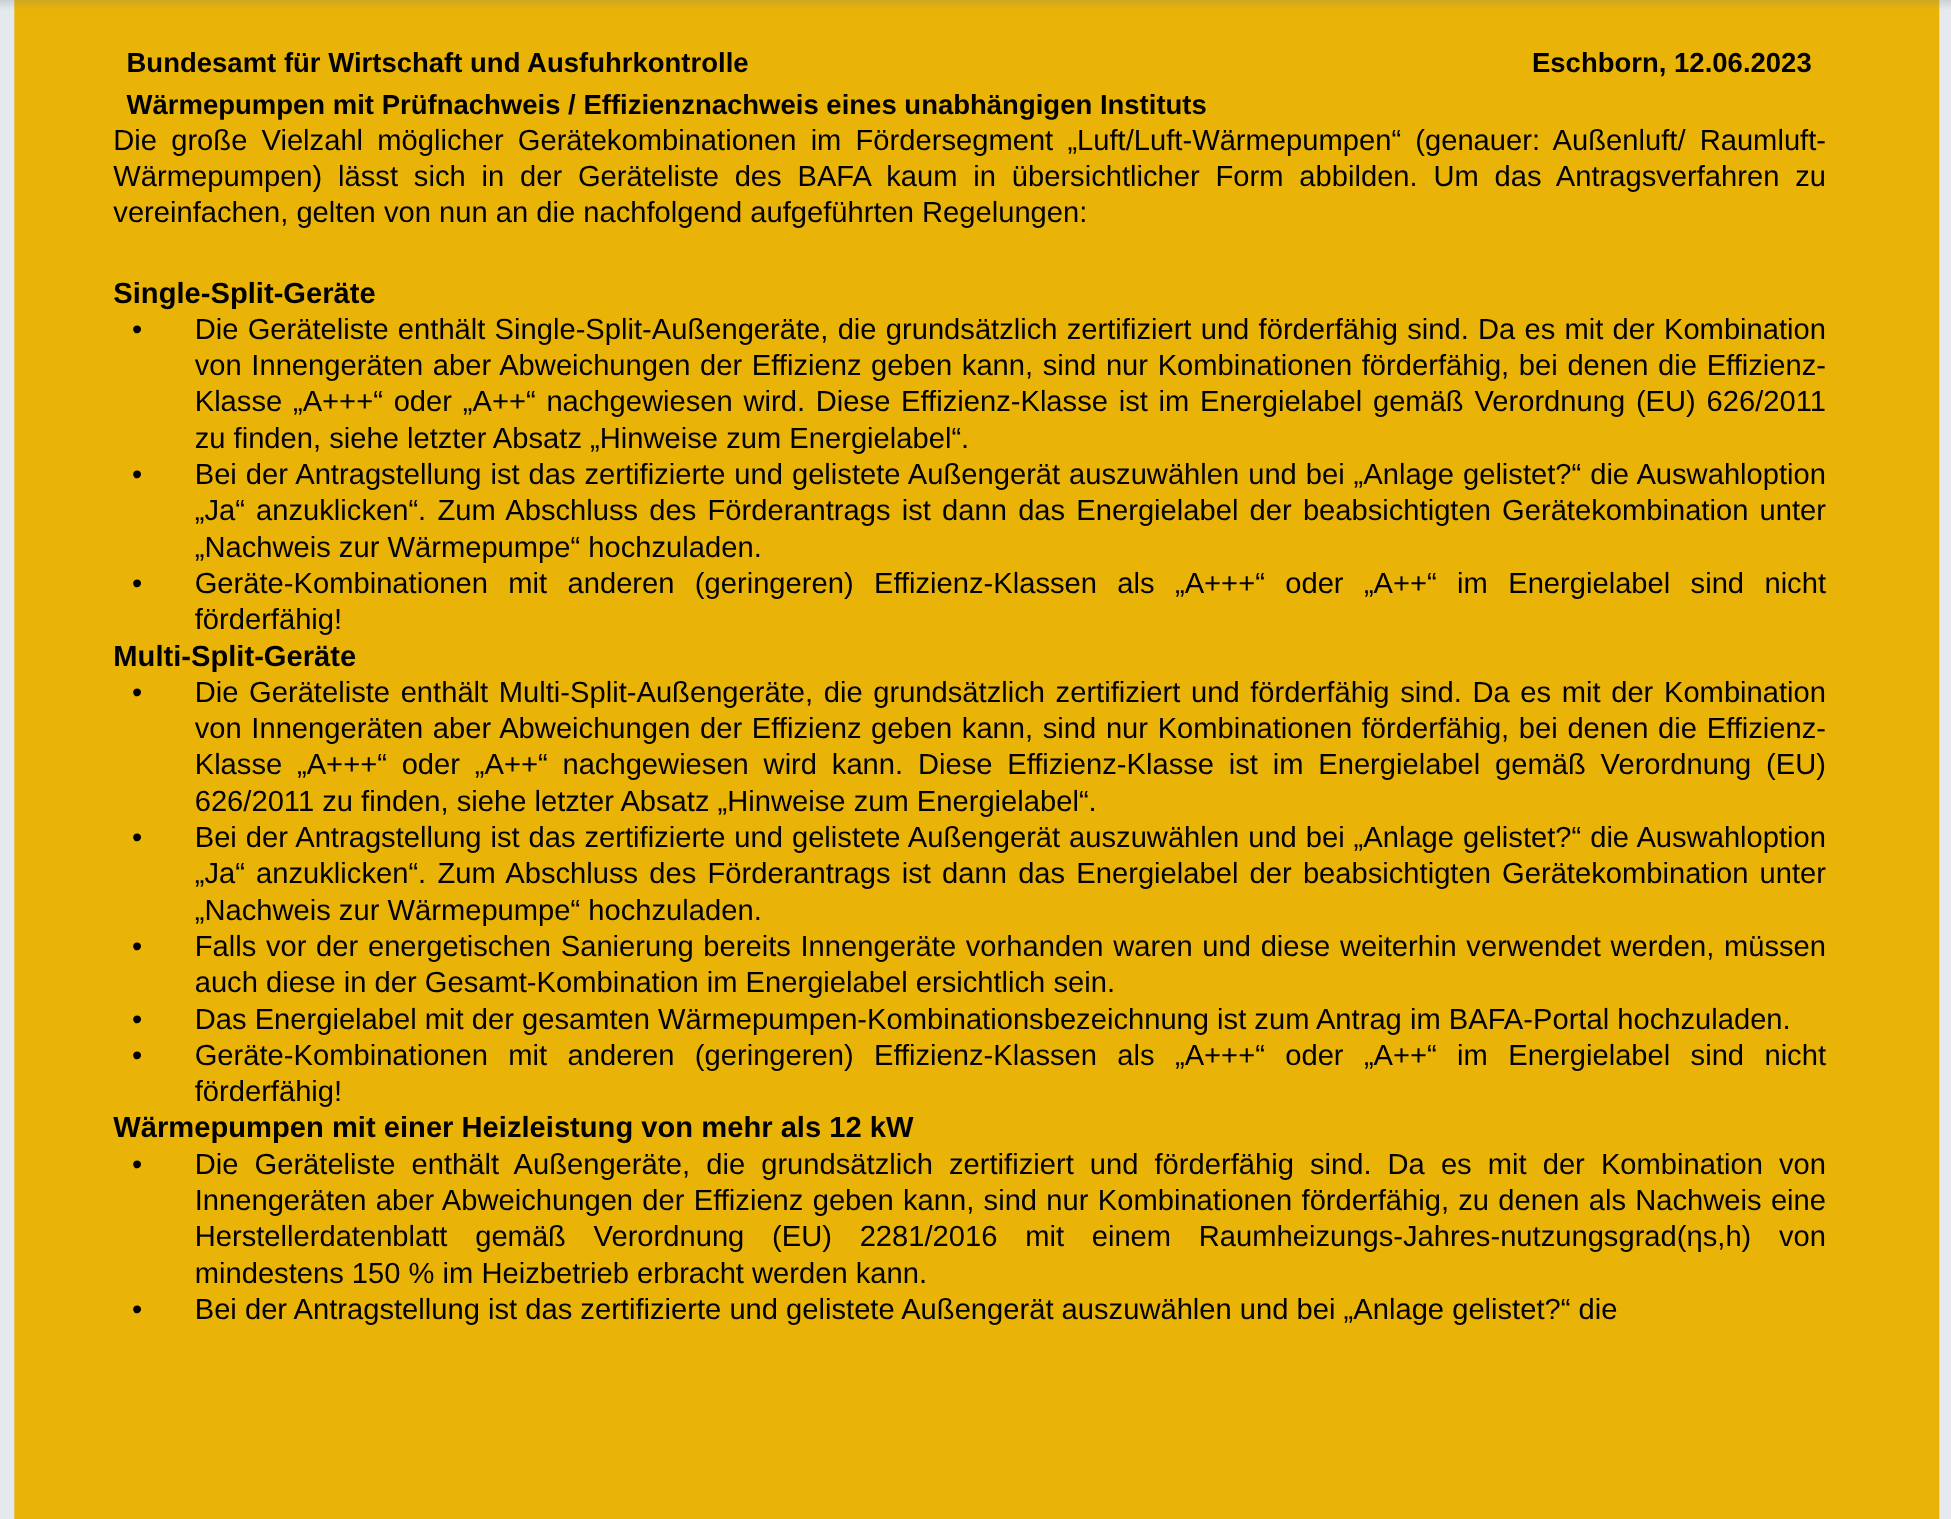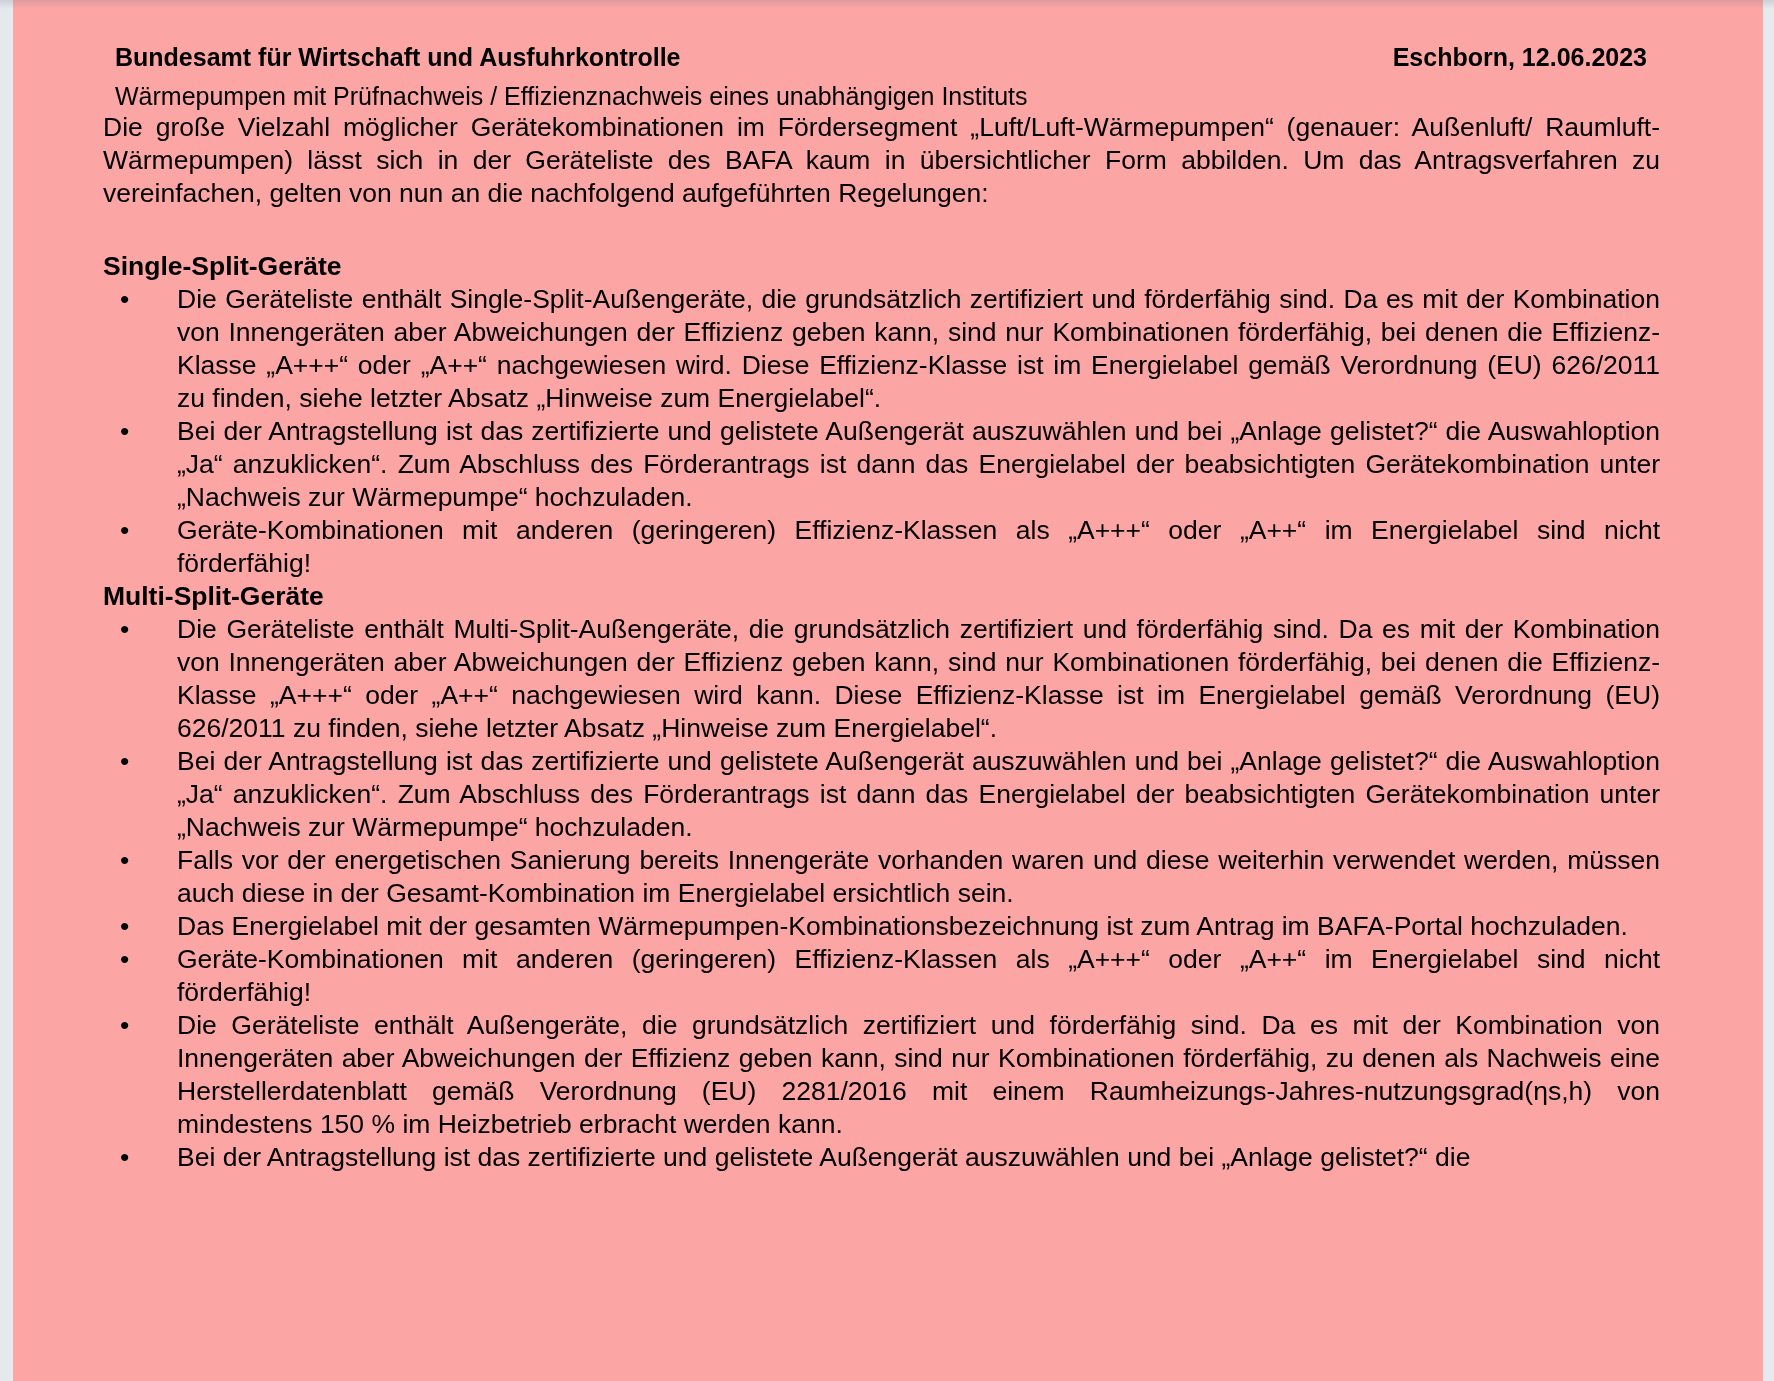--- a/index.html
+++ b/index.html
@@ -14,33 +14,33 @@
   }
   .strip-left{position:absolute;left:0;top:0;width:13px;height:100%;}
   .strip-right{position:absolute;right:0;top:0;width:11px;height:100%;}
   .top-shade{position:absolute;top:0;left:0;right:0;height:9px;
     background:linear-gradient(to bottom, rgba(110,122,134,0.22), rgba(110,122,134,0));
     pointer-events:none;}
   .content{position:absolute;left:103px;top:0;width:1557px;}
   .doc-header{display:flex;justify-content:space-between;align-items:flex-start;margin-top:42px;}
   .org{font-weight:bold;font-size:25px;line-height:30px;margin-left:12px;white-space:nowrap;}
   .place-date{font-weight:bold;font-size:25px;line-height:30px;margin-right:13px;white-space:nowrap;}
-  .subtitle{font-size:25px;line-height:30px;margin:9px 0 0 12px;}
+  .subtitle{font-size:25px;line-height:30px;margin:9px 0 0 12px;font-weight:bold;}
   .doc-title{font-size:28px;font-weight:bold;line-height:36px;margin:28px 0 8px 0;letter-spacing:0.2px;}
   .intro{font-size:26.5px;line-height:33px;text-align:justify;margin:0 0 40px 0;}
   .block-heading{font-size:26.5px;line-height:33px;font-weight:bold;margin:0;}
   .block-paragraph{font-size:26.5px;line-height:33px;margin:0;text-align:left;}
   .bullet-list{list-style:none;margin:0;padding:0;}
   .bullet-item{position:relative;padding-left:74px;font-size:26.5px;line-height:33px;text-align:justify;}
   .bullet-marker{position:absolute;left:17px;top:0;}
 </style>
 </head>
 <body>
 
-<div class="page" style="background: #fca5a5; color: rgb(0, 0, 0);">
+<div class="page" style="background: #eab308; color: rgb(0, 0, 0);">
   <div class="strip-left" style="background: rgb(228, 233, 237);"></div>
   <div class="strip-right" style="background: rgb(230, 234, 238);"></div>
 
   <div class="content">
     <div class="doc-header">
       <div class="org">Bundesamt für Wirtschaft und Ausfuhrkontrolle</div>
       <div class="place-date">Eschborn, 12.06.2023</div>
     </div>
     <div class="subtitle">Wärmepumpen mit Prüfnachweis / Effizienznachweis eines unabhängigen Instituts</div>
 
@@ -54,20 +54,21 @@
           <li class="bullet-item"><span class="bullet-marker">•</span><span class="bullet-text">Geräte-Kombinationen mit anderen (geringeren) Effizienz-Klassen als „A+++“ oder „A++“ im Energielabel sind nicht förderfähig!</span></li>
         </ul>
         <h3 class="block-heading">Multi-Split-Geräte</h3>
         <ul class="bullet-list">
           <li class="bullet-item"><span class="bullet-marker">•</span><span class="bullet-text">Die Geräteliste enthält Multi-Split-Außengeräte, die grundsätzlich zertifiziert und förderfähig sind. Da es mit der Kombination von Innengeräten aber Abweichungen der Effizienz geben kann, sind nur Kombinationen förderfähig, bei denen die Effizienz-Klasse „A+++“ oder „A++“ nachgewiesen wird kann. Diese Effizienz-Klasse ist im Energielabel gemäß Verordnung (EU) 626/2011 zu finden, siehe letzter Absatz „Hinweise zum Energielabel“.</span></li>
           <li class="bullet-item"><span class="bullet-marker">•</span><span class="bullet-text">Bei der Antragstellung ist das zertifizierte und gelistete Außengerät auszuwählen und bei „Anlage gelistet?“ die Auswahloption „Ja“ anzuklicken“. Zum Abschluss des Förderantrags ist dann das Energielabel der beabsichtigten Gerätekombination unter „Nachweis zur Wärmepumpe“ hochzuladen.</span></li>
           <li class="bullet-item"><span class="bullet-marker">•</span><span class="bullet-text">Falls vor der energetischen Sanierung bereits Innengeräte vorhanden waren und diese weiterhin verwendet werden, müssen auch diese in der Gesamt-Kombination im Energielabel ersichtlich sein.</span></li>
           <li class="bullet-item"><span class="bullet-marker">•</span><span class="bullet-text">Das Energielabel mit der gesamten Wärmepumpen-Kombinationsbezeichnung ist zum Antrag im BAFA-Portal hochzuladen.</span></li>
           <li class="bullet-item"><span class="bullet-marker">•</span><span class="bullet-text">Geräte-Kombinationen mit anderen (geringeren) Effizienz-Klassen als „A+++“ oder „A++“ im Energielabel sind nicht förderfähig!</span></li>
         </ul>
+        <h3 class="block-heading">Wärmepumpen mit einer Heizleistung von mehr als 12 kW</h3>
         <ul class="bullet-list">
           <li class="bullet-item"><span class="bullet-marker">•</span><span class="bullet-text">Die Geräteliste enthält Außengeräte, die grundsätzlich zertifiziert und förderfähig sind. Da es mit der Kombination von Innengeräten aber Abweichungen der Effizienz geben kann, sind nur Kombinationen förderfähig, zu denen als Nachweis eine Herstellerdatenblatt gemäß Verordnung (EU) 2281/2016 mit einem Raumheizungs-Jahres-nutzungsgrad(ηs,h) von mindestens 150 % im Heizbetrieb erbracht werden kann.</span></li>
           <li class="bullet-item"><span class="bullet-marker">•</span><span class="bullet-text">Bei der Antragstellung ist das zertifizierte und gelistete Außengerät auszuwählen und bei „Anlage gelistet?“ die</span></li>
         </ul>
       </div>
   </div>
 
   <div class="top-shade"></div>
 </div>
 

